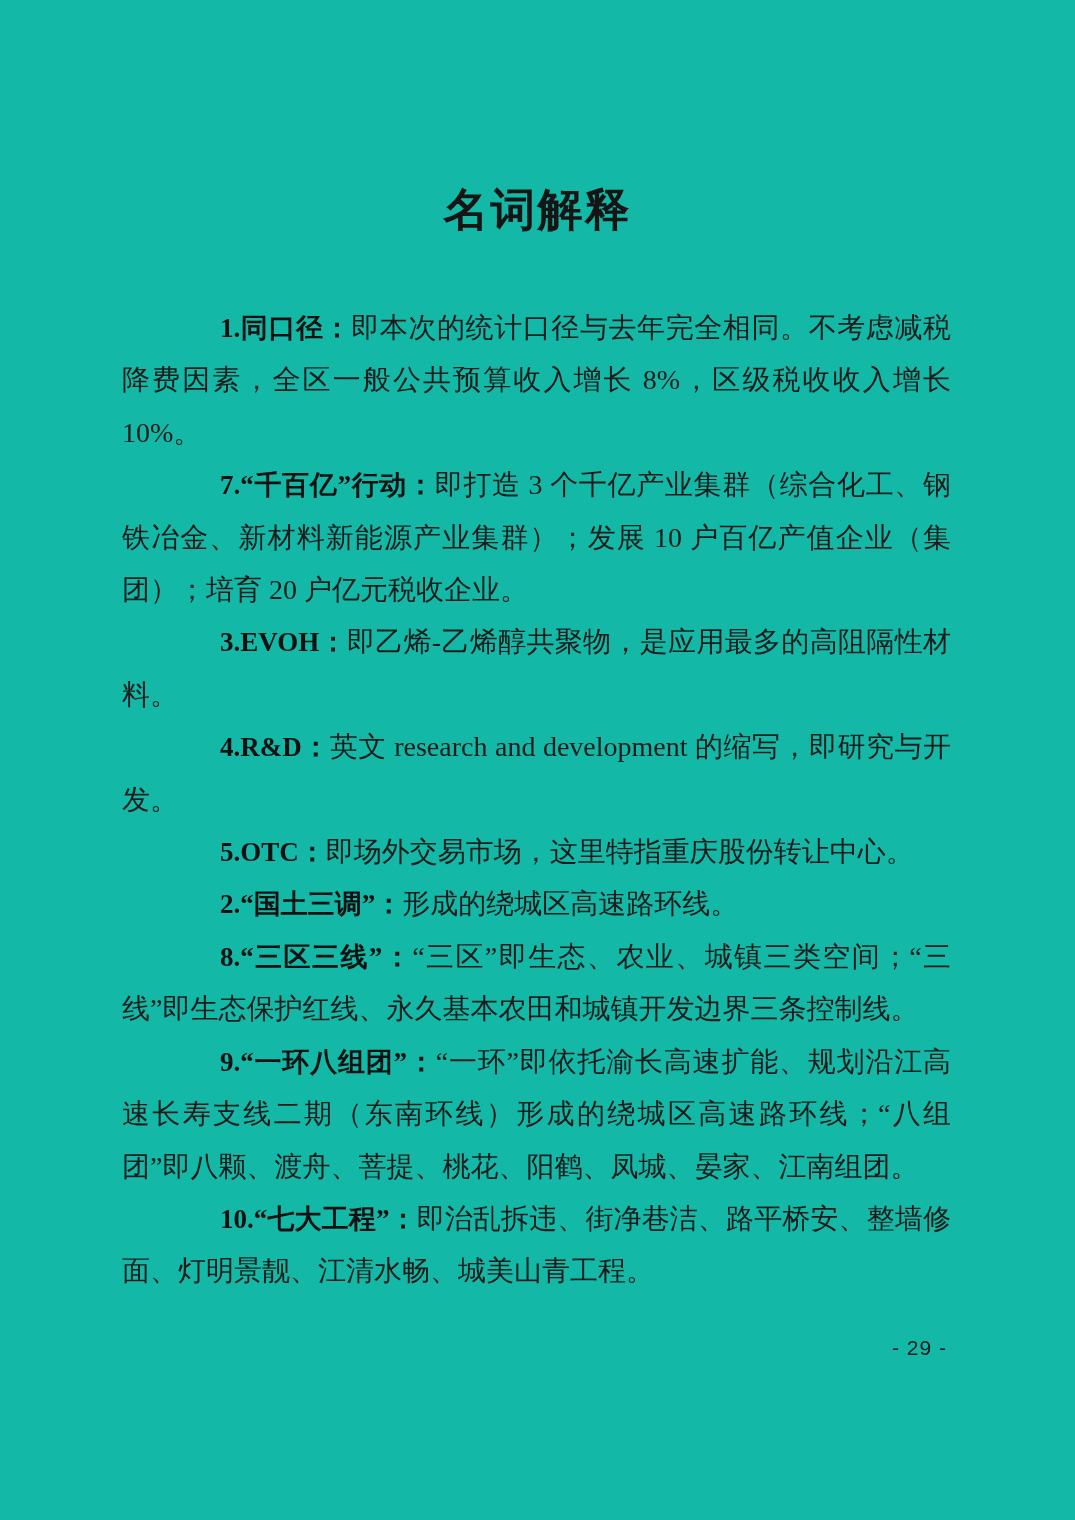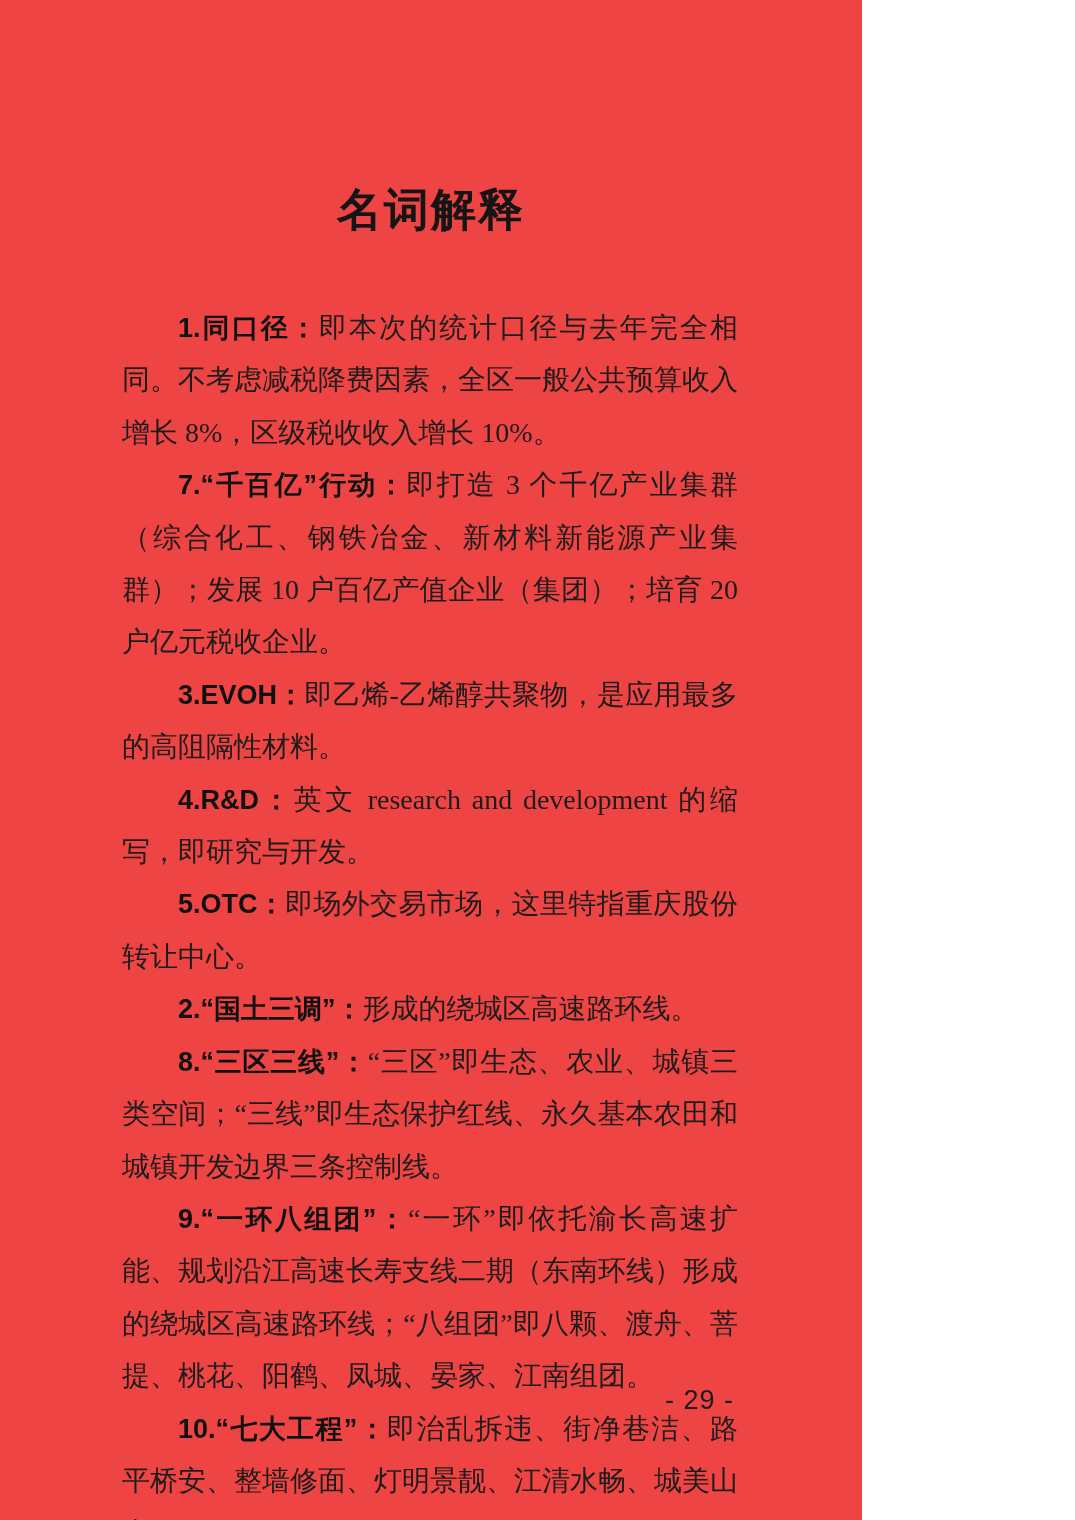--- a/index.html
+++ b/index.html
@@ -2,23 +2,23 @@
 <html><head>
 <meta charset="utf-8">
 <style>
   html, body {
     margin: 0;
     padding: 0;
     background: #ffffff;
   }
   .page {
     position: relative;
-    width: 862px;
+    width: 1075px;
     height: 1520px;
-    background: #ef4444;
+    background: #14b8a6;
     color: #111111;
     overflow: hidden;
     font-family: "Liberation Serif", "DejaVu Serif", serif;
   }
   .doc-title {
     margin: 0;
     padding-top: 180px;
     text-align: center;
     font-size: 45px;
     font-weight: 700;
@@ -33,31 +33,32 @@
     text-align: justify;
     color: #1c1c1c;
   }
   .term {
     margin: 0;
     text-indent: 2em;
   }
   .term-label {
     font-weight: 700;
     color: #111111;
-    font-family: Liberation Sans, sans-serif;
+    font-family: Liberation Serif, serif;
     font-size: 27px;
+    margin-left: 42px;
   }
   .term-def {
     font-weight: 400;
   }
   .page-number {
     position: absolute;
-    top: 1385px;
+    top: 1336px;
     right: 128px;
-    font-size: 27px;
+    font-size: 21px;
     color: #1c1c1c;
     font-family: "Liberation Sans", "DejaVu Sans", sans-serif;
     letter-spacing: 1px;
   }
 </style>
 </head>
 <body>
 
 <div class="page">
 

